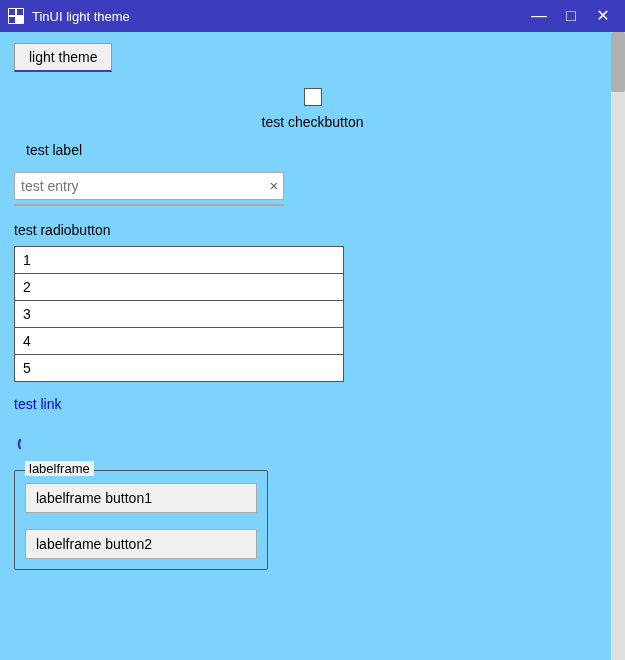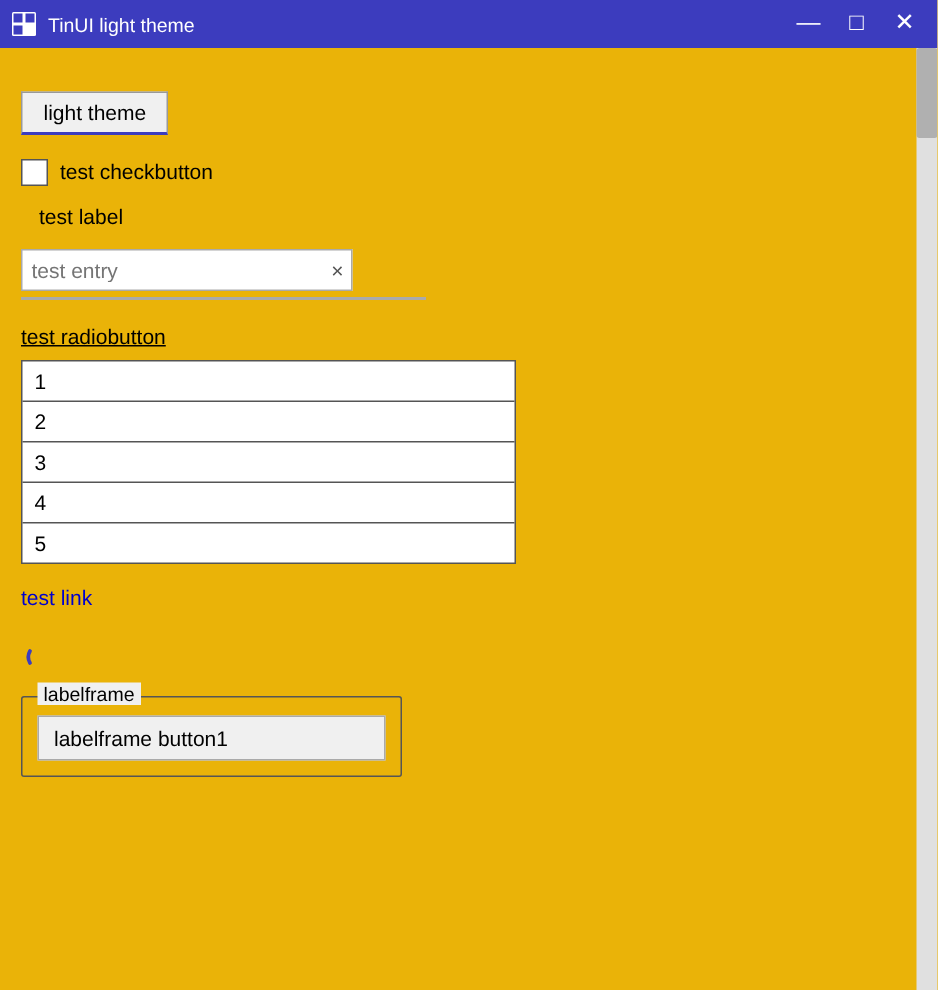--- a/index.html
+++ b/index.html
@@ -57,43 +57,44 @@
       font-size: 16px;
       width: 28px;
       height: 24px;
       display: flex;
       align-items: center;
       justify-content: center;
       line-height: 1;
     }
 
     .main-content {
-      background: #eab308;
-      padding: 29px 14px;
+      background: #7dd3fc;
+      padding: 11px 14px;
       height: calc(660px - 32px);
       overflow-y: auto;
       position: relative;
     }
 
     .tab-button {
       background: #f0f0f0;
       border: 1px solid #999;
       border-bottom: 2px solid #3c3cbe;
       padding: 5px 14px;
       font-size: 14px;
       cursor: pointer;
       margin-bottom: 16px;
       color: #000;
     }
 
     .checkbutton-row {
       display: flex;
-      align-items: flex-start;
+      align-items: center;
       gap: 8px;
       margin-bottom: 12px;
+      flex-direction: column;
     }
 
     .checkbox {
       width: 18px;
       height: 18px;
       border: 1.5px solid #555;
       background: white;
       cursor: pointer;
       appearance: none;
       -webkit-appearance: none;
@@ -109,21 +110,21 @@
       color: #000;
       margin-bottom: 14px;
       margin-left: 12px;
     }
 
     .entry-row {
       display: flex;
       align-items: center;
       margin-bottom: 4px;
       position: relative;
-      width: 221px;
+      width: 270px;
     }
 
     .entry-input {
       border: 1px solid #aaa;
       background: white;
       padding: 5px 28px 5px 6px;
       font-size: 14px;
       width: 100%;
       color: #555;
       outline: none;
@@ -146,21 +147,20 @@
       width: 270px;
       height: 2px;
       background: #aaa;
       margin-bottom: 16px;
     }
 
     .radiobutton-label {
       font-size: 14px;
       color: #000;
       margin-bottom: 8px;
-      text-decoration: underline;
     }
 
     .listbox {
       border: 1px solid #555;
       width: 330px;
       background: white;
       margin-bottom: 14px;
     }
 
     .listbox-item {
@@ -303,20 +303,21 @@
 
   
   <svg class="spinner-icon" viewBox="0 0 24 24">
     <path d="M 6 16 A 8 8 0 0 1 6 8" stroke="#3c3cbe" stroke-width="2.5" fill="none" stroke-linecap="round"></path>
   </svg>
 
   
   <div class="labelframe">
     <span class="labelframe-legend">labelframe</span>
     <button class="labelframe-btn">labelframe button1</button>
+    <button class="labelframe-btn">labelframe button2</button>
   </div>
 
   
   <div class="scrollbar-track">
     <div class="scrollbar-thumb"></div>
   </div>
 
 </div>
 
 </body></html>

